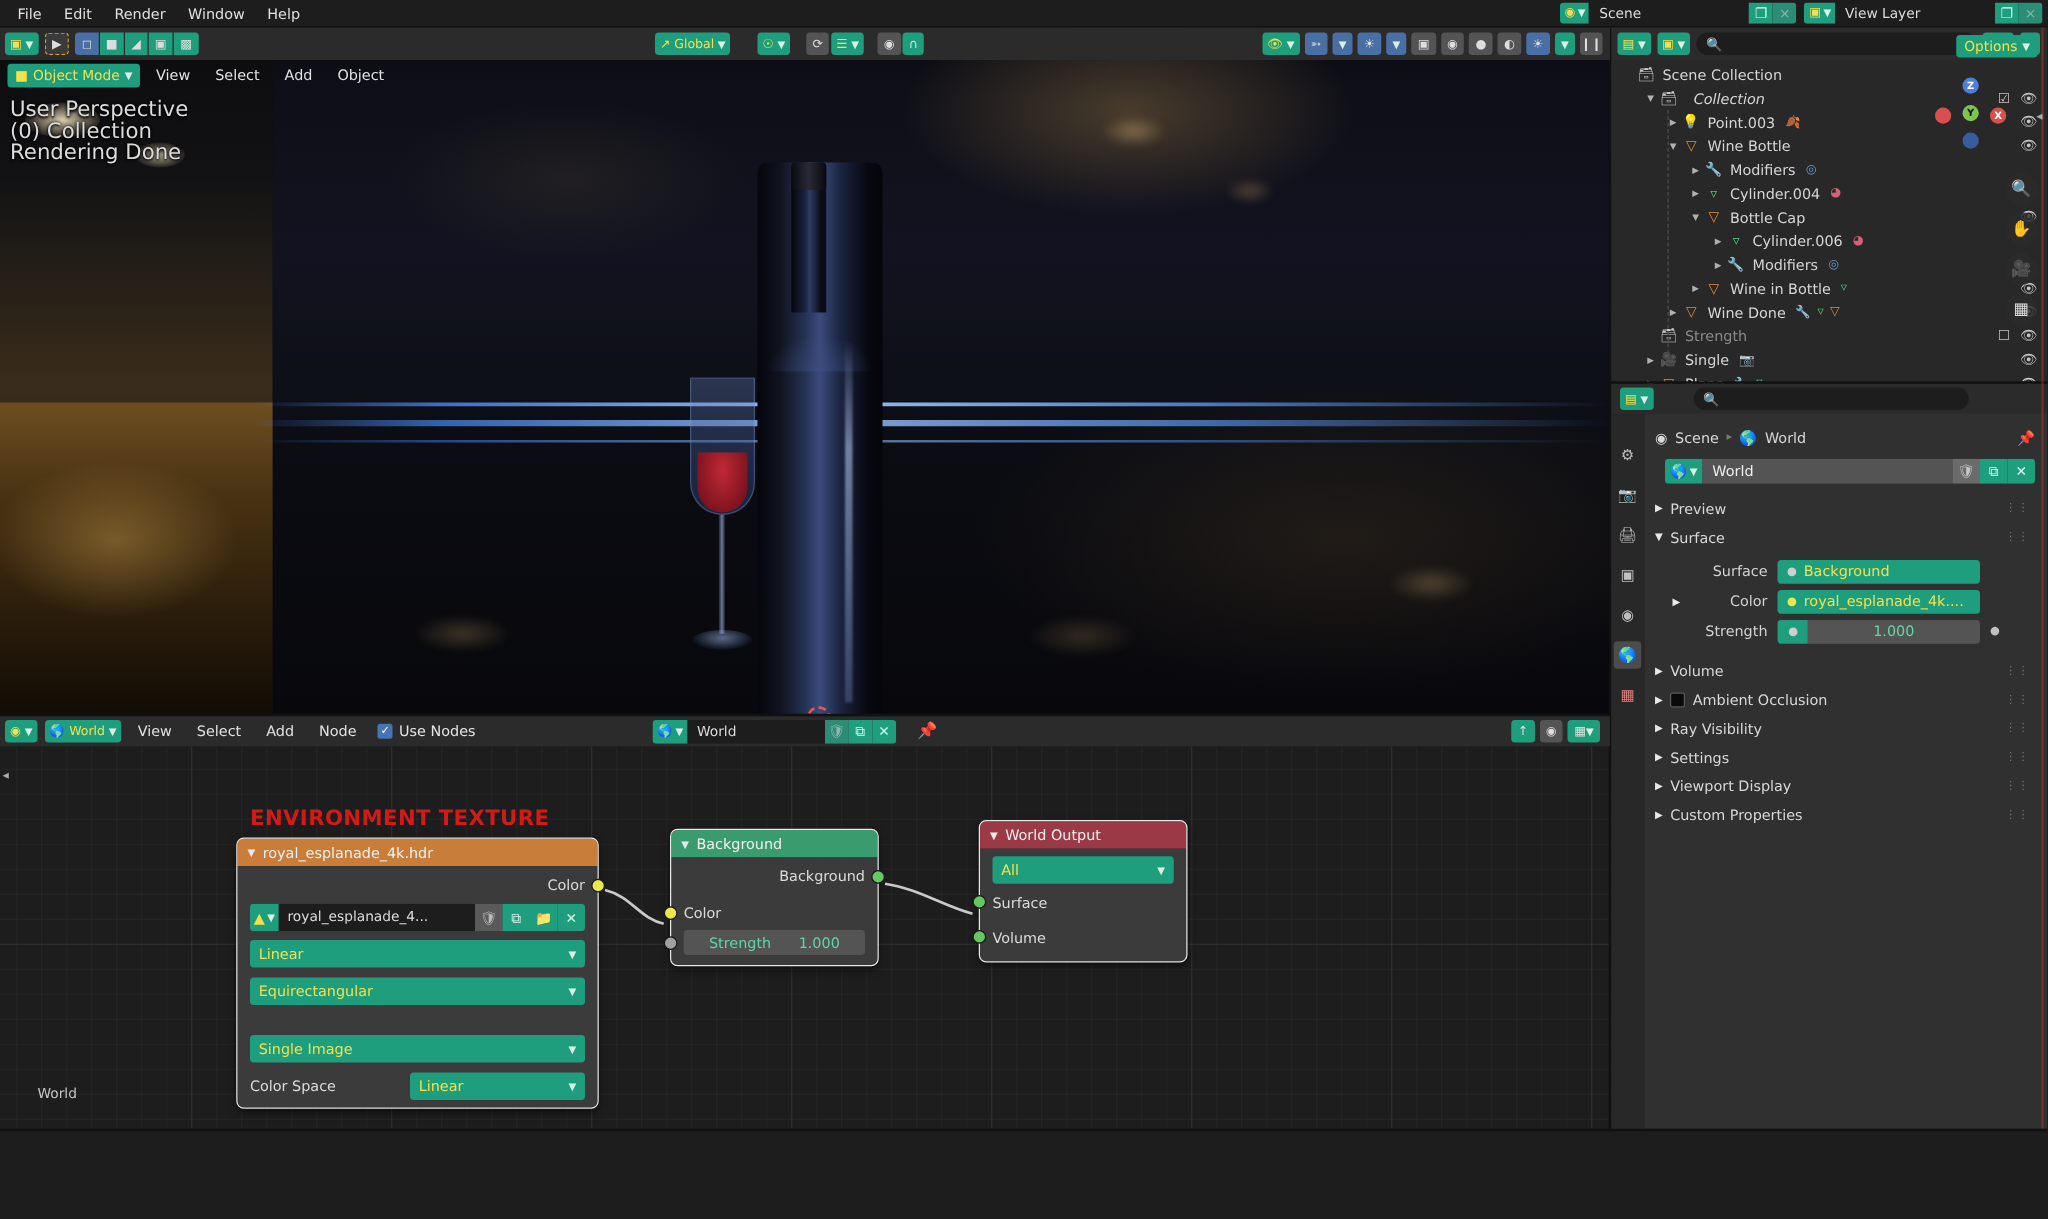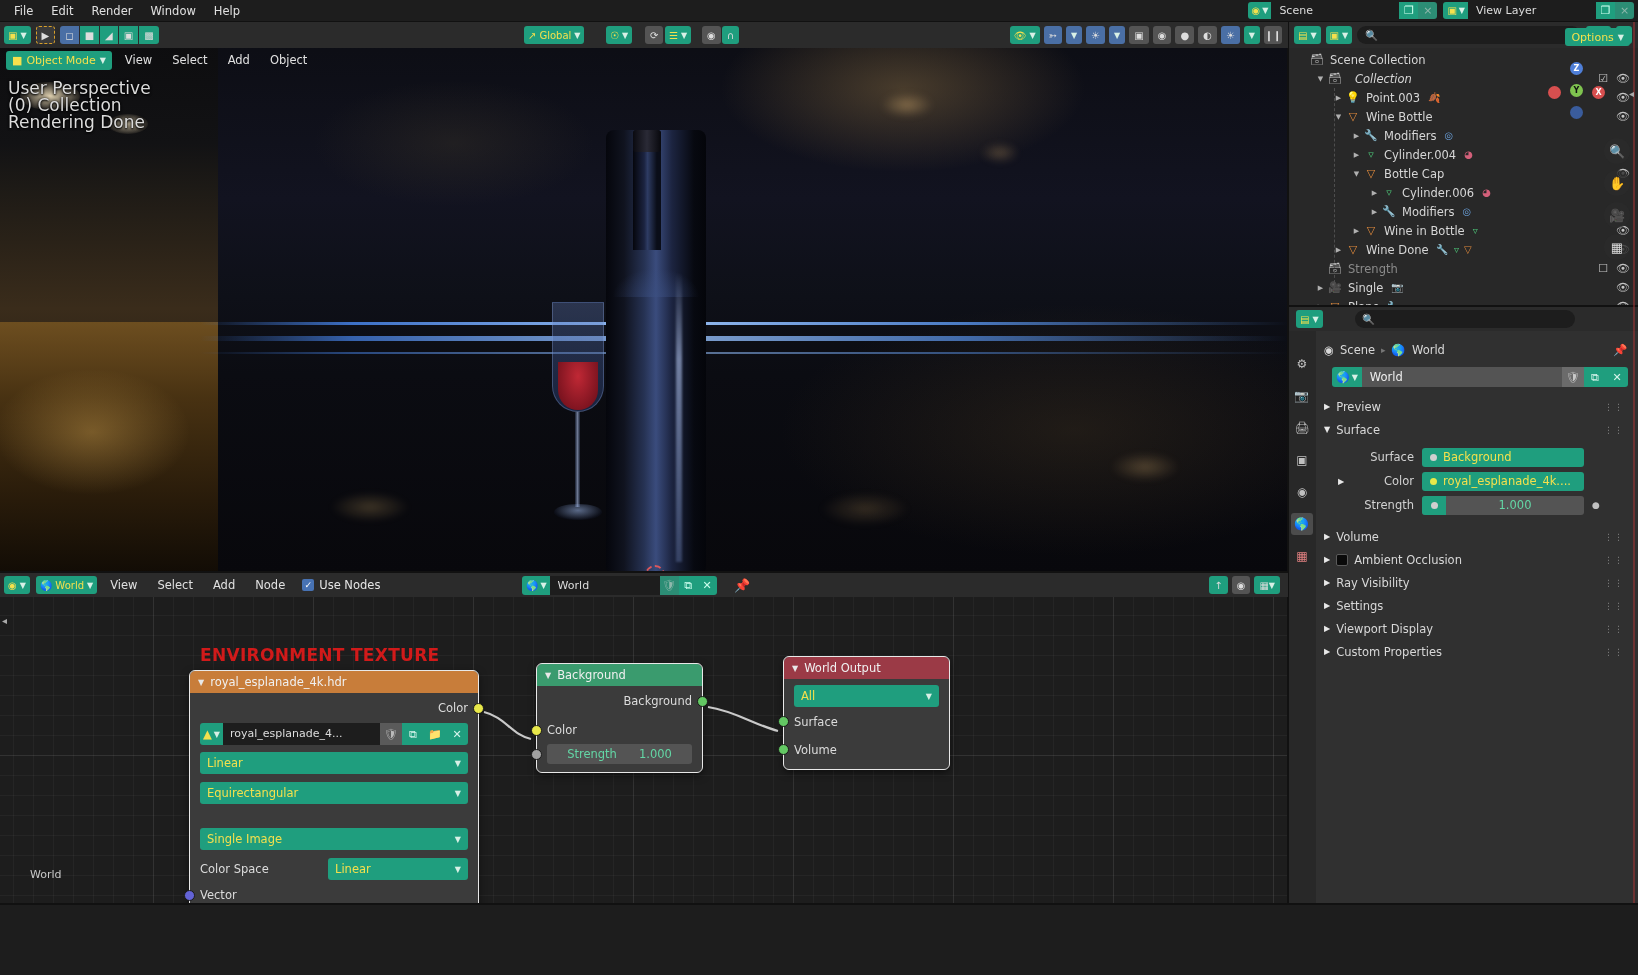--- a/index.html
+++ b/index.html
@@ -541,24 +541,20 @@
                 <span class="chev">▼</span>
             </div>
             <div style="display:flex;align-items:center;gap:8px;margin-top:8px;">
               <span style="flex:1;color:#dcdcdc;">Color Space</span>
               <div class="dropdown" style="width:140px;">
                 <span>Linear</span>
                   <span class="chev">▼</span>
               </div>
             </div>
           </div>
-          <div class="row" style="position:relative;height:30px;">
-            <div class="sock purple" style="left:-6px;top:10px;"></div>
-            <span>Vector</span>
-          </div>
         </div>
       </div>
 
       <div class="node sel" style="left:537px;top:67px;width:165px;">
         <div class="node-head" style="background:#3a9b6e;">
           <span class="tri">▼</span>
           <span>Background</span>
         </div>
         <div class="node-body">
           <div class="row right" style="position:relative;height:30px;">

